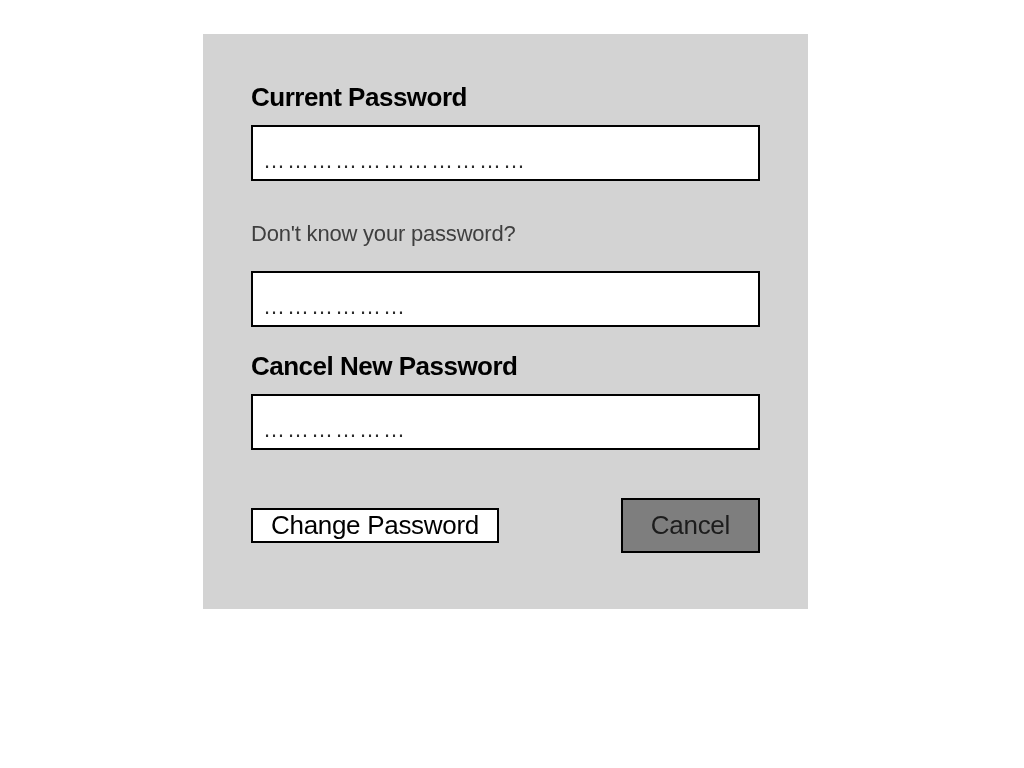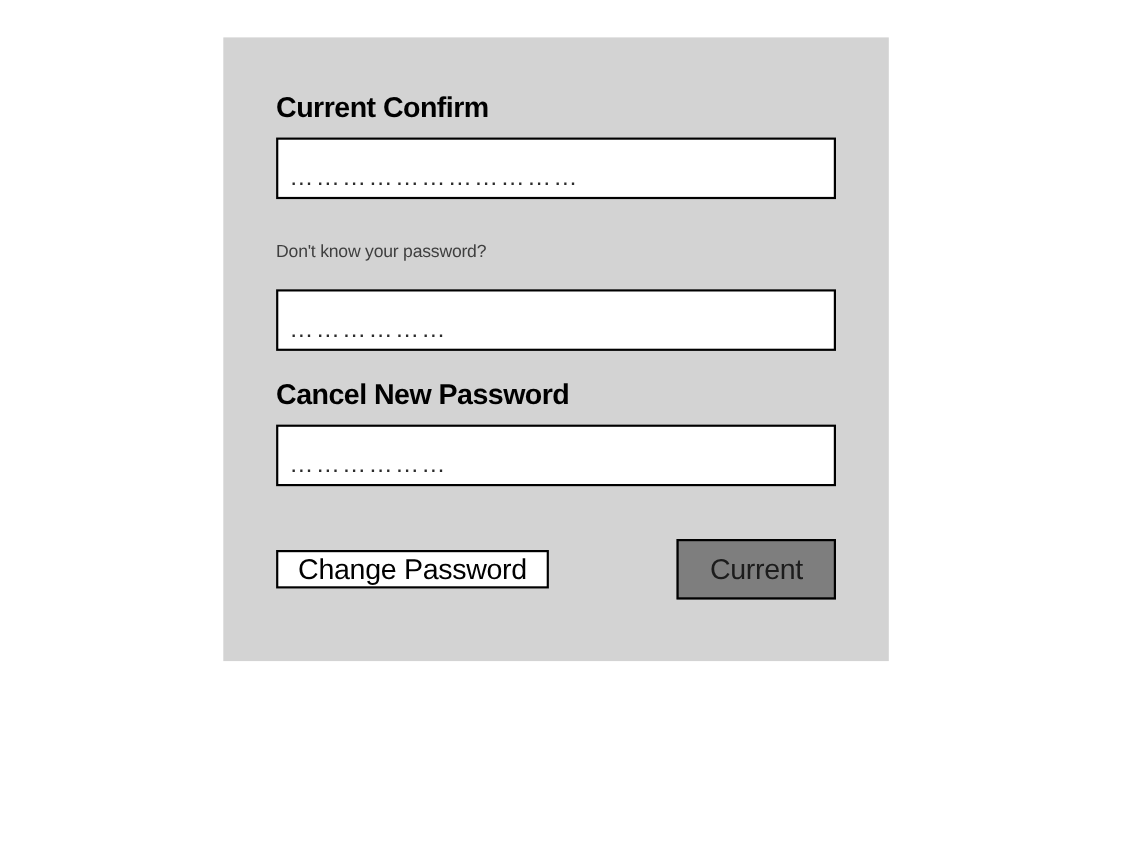--- a/index.html
+++ b/index.html
@@ -40,21 +40,21 @@
       background: #ffffff;
       border: 2px solid #000000;
       font-size: 22px;
       padding: 0 10px;
       color: #2b2b2b;
       line-height: 56px;
       letter-spacing: 1px;
       font-family: inherit;
     }
     .helper-link {
-      font-size: 16px;
+      font-size: 22px;
       color: #3f3f3f;
       margin-top: 16px;
       margin-bottom: 8px;
       display: inline-block;
       cursor: pointer;
       letter-spacing: -0.2px;
     }
     .button-row {
       display: flex;
       justify-content: space-between;
@@ -85,33 +85,33 @@
       position: relative;
       bottom: -6px;
     }
   </style>
 </head>
 <body>
 
 <div class="panel">
 
   <div class="field-group">
-    <div class="label">Current Confirm</div>
+    <div class="label">Current Password</div>
     <div class="input"><span class="dots">……………………………</span></div>
   </div>
 
   <a class="helper-link">Don't know your password?</a>
 
   <div class="field-group" style="margin-top:16px;">
     <div class="input"><span class="dots">………………</span></div>
   </div>
 
   <div class="field-group">
     <div class="label">Cancel New Password</div>
     <div class="input"><span class="dots">………………</span></div>
   </div>
 
   <div class="button-row">
     <button class="btn btn-primary">Change Password</button>
-    <button class="btn btn-secondary">Current</button>
+    <button class="btn btn-secondary">Cancel</button>
   </div>
 
 </div>
 
 </body></html>

